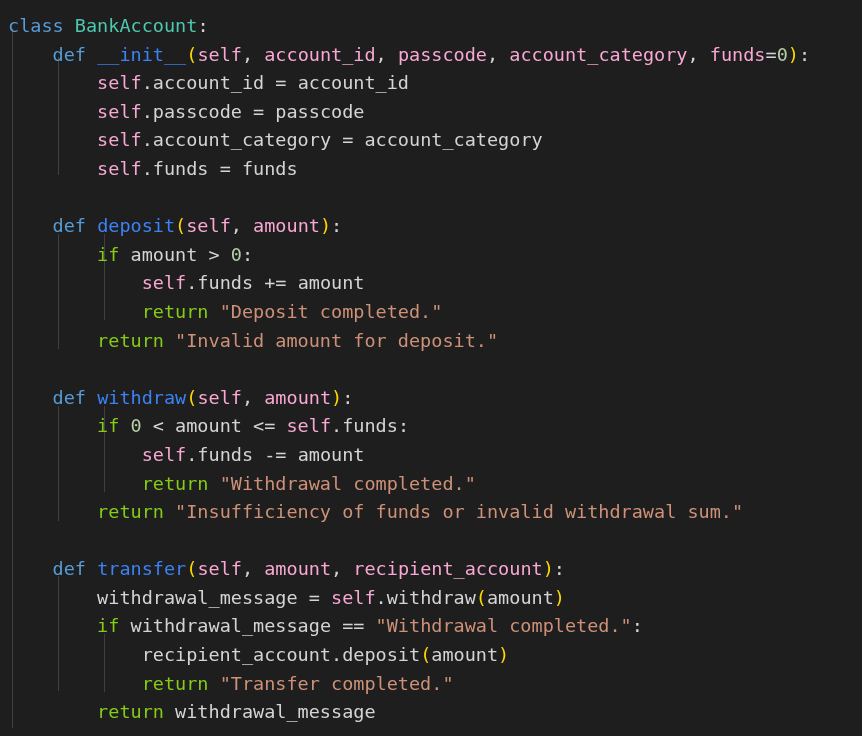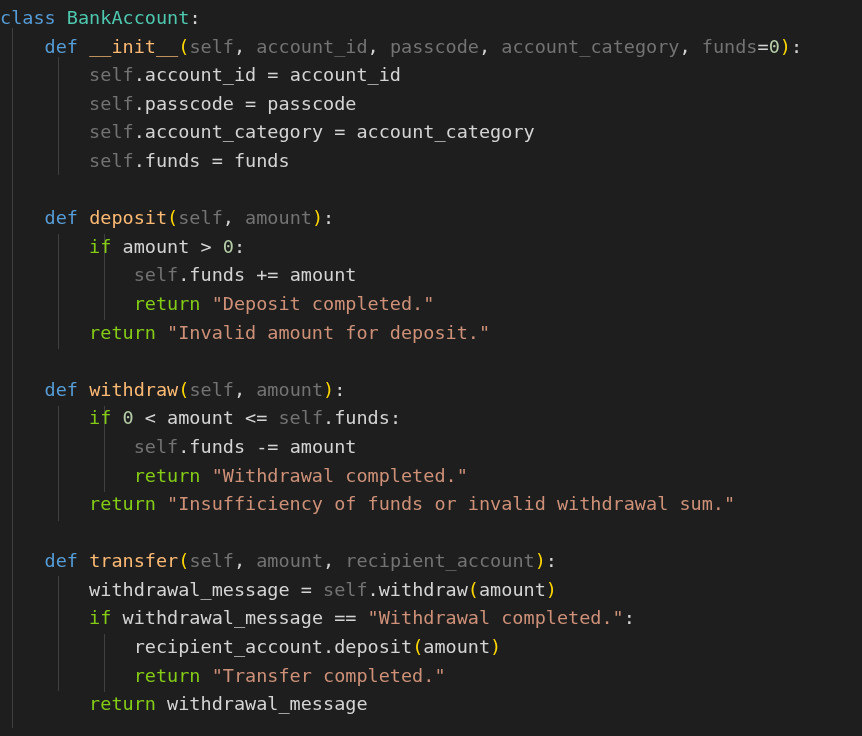--- a/index.html
+++ b/index.html
@@ -11,21 +11,21 @@
     width: 862px;
     height: 736px;
     overflow: hidden;
     font-family: "DejaVu Sans Mono", "Liberation Mono", monospace;
   }
   #editor {
     position: relative;
     width: 862px;
     height: 736px;
     background: #1e1e1e;
-    padding: 0;
+    padding: 8px;
     box-sizing: border-box;
   }
   .guides {
     position: absolute;
     left: 0;
     top: 0;
     width: 862px;
     height: 736px;
     pointer-events: none;
   }
@@ -47,22 +47,22 @@
   }
   .line {
     height: 28.6px;
     white-space: pre;
   }
   .tok { white-space: pre; }
   
   .t-kw      { color: #569cd6; }  
   .t-ctrl    { color: #84cc16; }  
   .t-cls     { color: #4ec9b0; }  
-  .t-fn      { color: #fdba74; }  
-  .t-param   { color: #737373; }  
+  .t-fn      { color: #3b82f6; }  
+  .t-param   { color: #f9a8d4; }  
   .t-var     { color: #d4d4d4; }  
   .t-str     { color: #ce9178; }  
   .t-num     { color: #b5cea8; }  
   .t-op      { color: #d4d4d4; }  
   .t-punct   { color: #d4d4d4; }  
   .t-paren   { color: #ffd700; }  
   .t-plain   { color: #d4d4d4; }
 </style>
 </head>
 <body>

